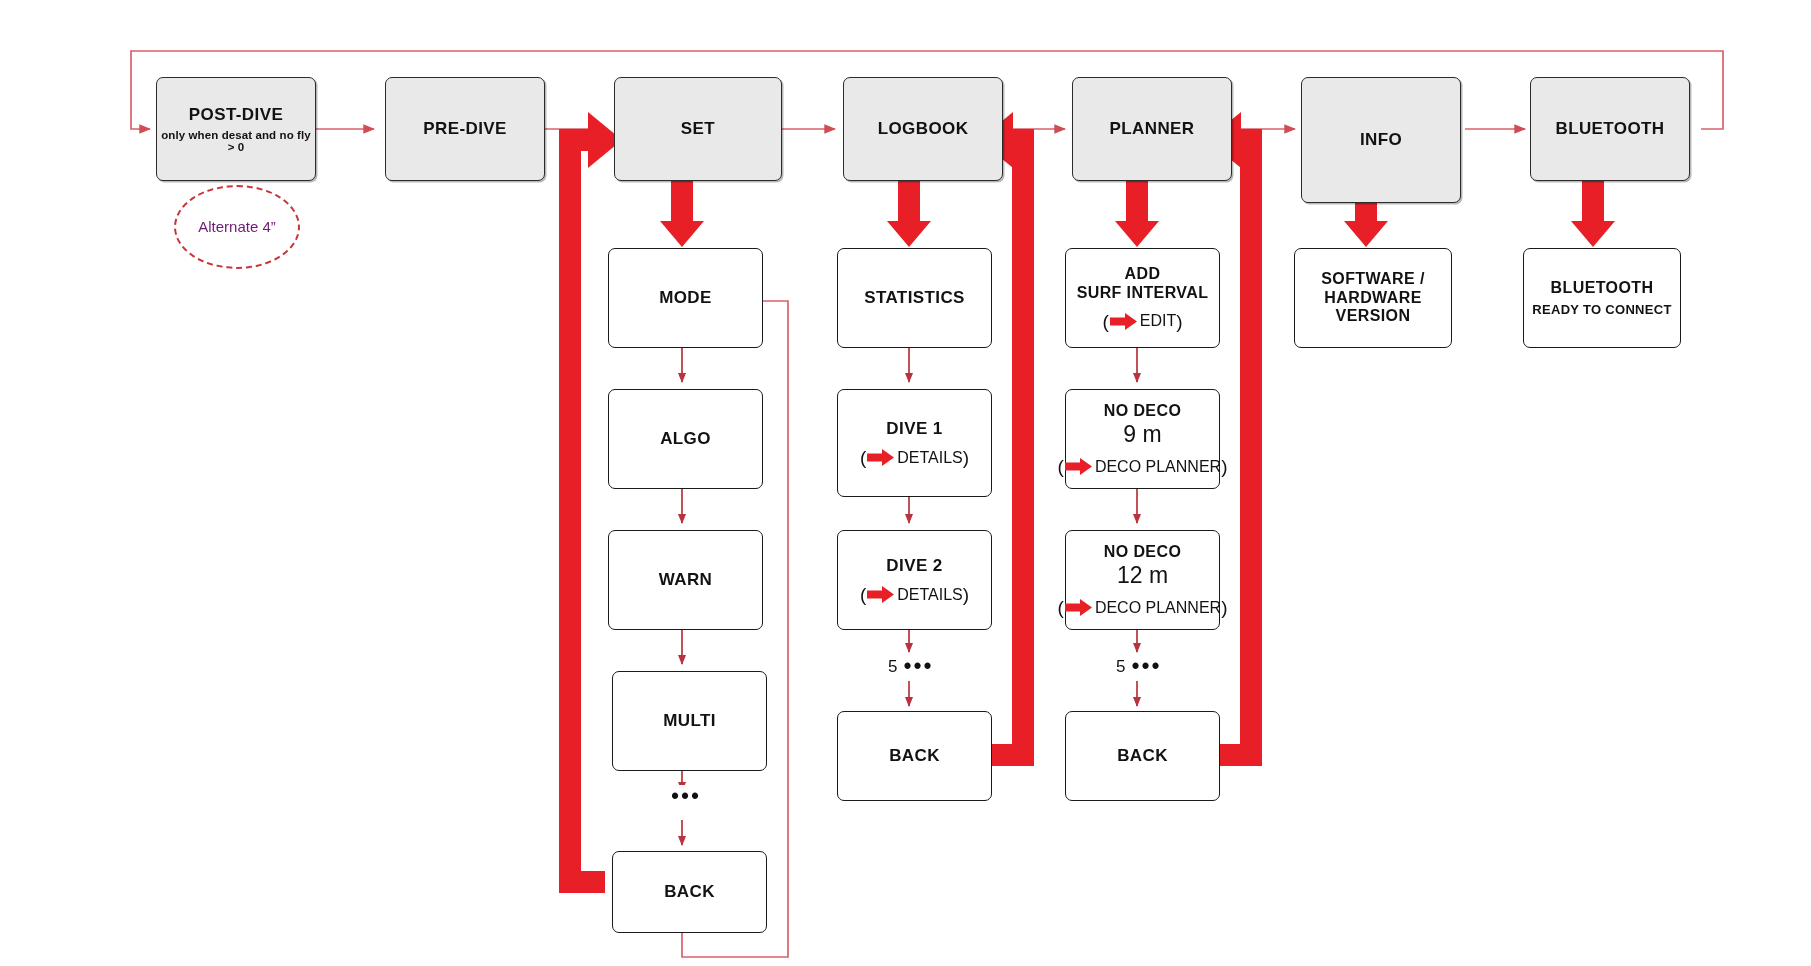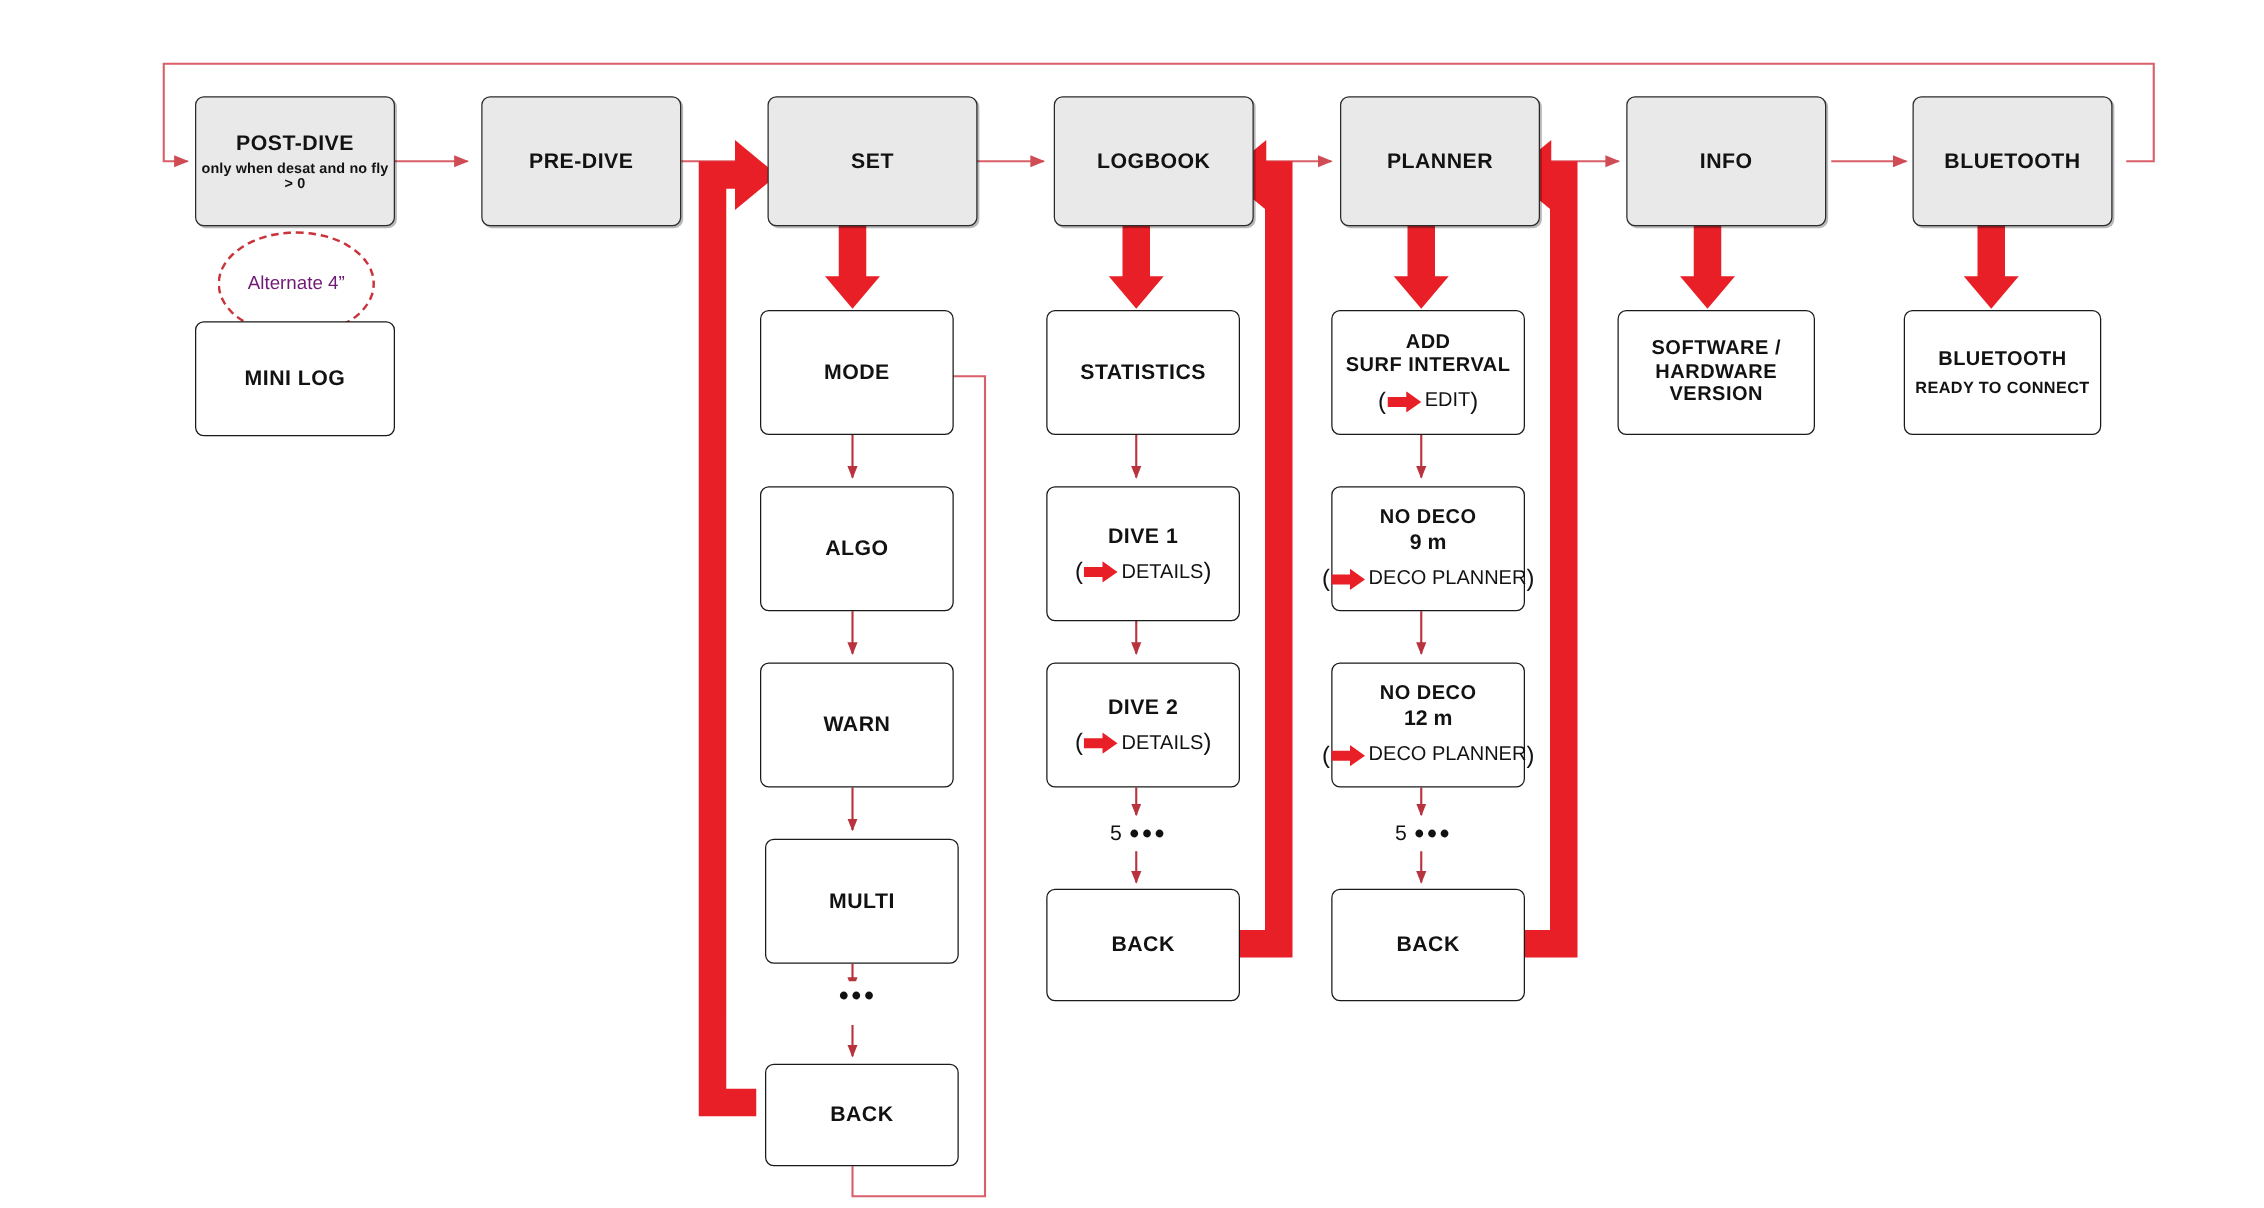--- a/index.html
+++ b/index.html
@@ -49,21 +49,21 @@
     white-space:nowrap;
     letter-spacing:0px;
   }
   .node .hint .paren{font-size:19px;line-height:1;}
   .node .hint .glyph{
     display:inline-block;
     margin:0 2px 0 1px;
     line-height:0;
   }
   .node .val{
-    font-weight:bold;font-size:17px;line-height:1.2;
+    font-weight:normal;font-size:23px;line-height:1.2;
   }
 
   .ellipse-note{
     position:absolute;
     border:2.5px dashed #c9333a;
     border-radius:50%;
     display:flex;align-items:center;justify-content:center;
     font-size:15px;color:#701a75;
     z-index:4;
     background:transparent;
@@ -183,35 +183,32 @@
   </div>
 
   <div class="node top" style="left:843px;top:77px;width:160px;height:104px;">
     <div class="title">LOGBOOK</div>
   </div>
 
   <div class="node top" style="left:1072px;top:77px;width:160px;height:104px;">
     <div class="title">PLANNER</div>
   </div>
 
-  <div class="node top" style="left:1301px;top:77px;width:160px;height:104px;">
+  <div class="node top" style="left:1301px;top:77px;width:160px;height:126px;">
     <div class="title">INFO</div>
   </div>
 
   <div class="node top" style="left:1530px;top:77px;width:160px;height:104px;">
     <div class="title">BLUETOOTH</div>
   </div>
 
   <div class="ellipse-note" style="left:174px;top:185px;width:122px;height:80px;">
     <span>Alternate 4”</span>
   </div>
 
-  <div class="node" style="left:156px;top:257px;width:160px;height:92px;">
-    <div class="title">MINI LOG</div>
-  </div>
 
   <div class="node" style="left:608px;top:248px;width:155px;height:100px;">
     <div class="title">MODE</div>
   </div>
   <div class="node" style="left:608px;top:389px;width:155px;height:100px;">
     <div class="title">ALGO</div>
   </div>
   <div class="node" style="left:608px;top:530px;width:155px;height:100px;">
     <div class="title">WARN</div>
   </div>

